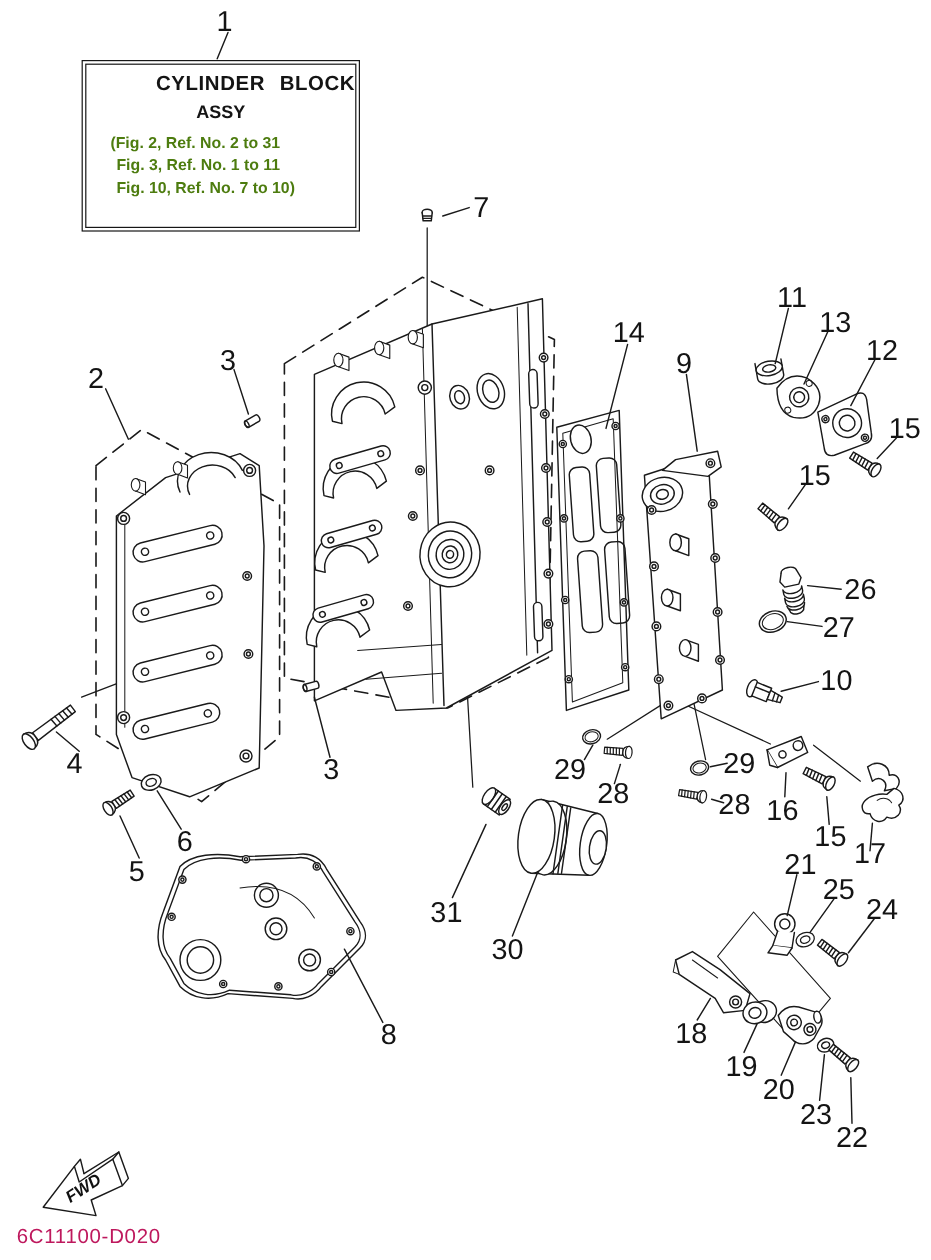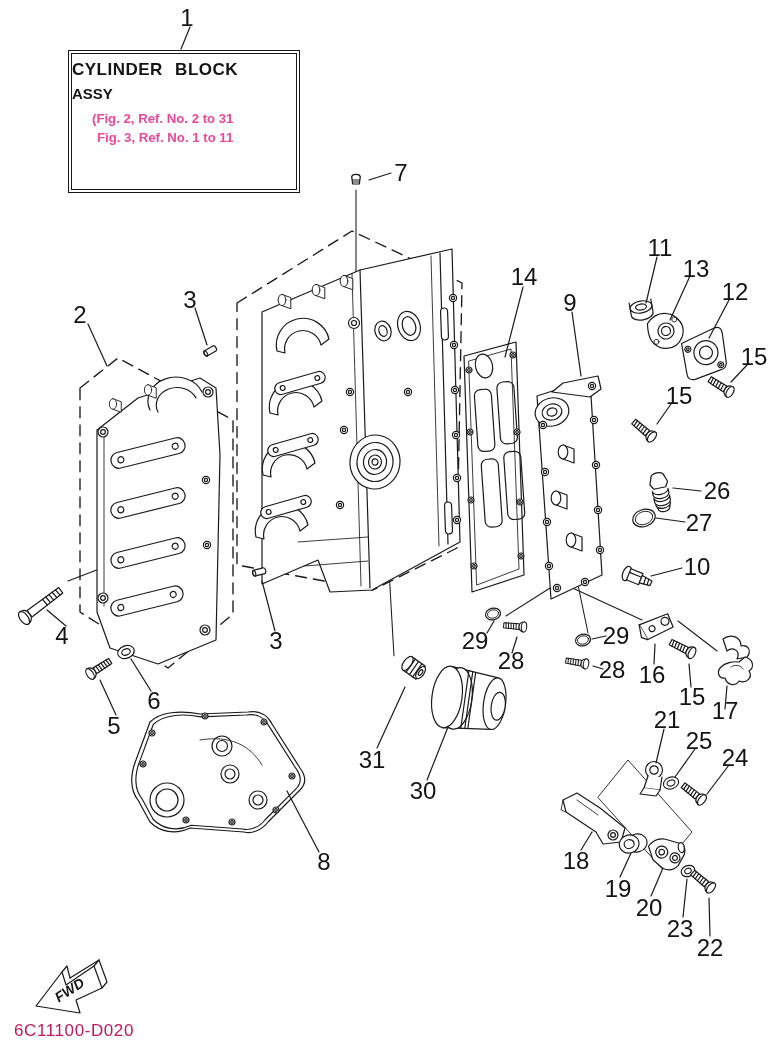--- a/index.html
+++ b/index.html
@@ -13,25 +13,25 @@
   svg .ld{stroke-width:1.05;}
   svg .thin{stroke-width:0.85;}
   svg .th{stroke-width:0.9;}
   svg text{stroke:none;}
   .co{font:400 24px "Liberation Sans",sans-serif;fill:#141414;text-anchor:middle;}
   .fwdtxt{font:italic 700 14px "Liberation Sans",sans-serif;fill:#111;text-anchor:middle;}
   .title-box{position:absolute;left:68px;top:50px;width:232px;height:143px;
      border:1.6px solid #161616;padding:2px;box-sizing:border-box;}
   .title-box-inner{border:1.2px solid #161616;width:100%;height:100%;box-sizing:border-box;
      padding-top:6px;}
-  .tb-line1{font-size:17px;font-weight:700;text-align:left;letter-spacing:0.5px;
+  .tb-line1{font-size:17px;font-weight:700;text-align:right;letter-spacing:0.5px;
      word-spacing:7px;color:#141414;}
-  .tb-line2{font-size:15px;font-weight:700;margin-top:5px;color:#141414;}
+  .tb-line2{font-size:15px;font-weight:700;text-align:center;margin-top:5px;color:#141414;}
   .tb-refs{margin-top:7px;padding-left:20px;font-size:13.2px;font-weight:700;
-     line-height:19px;color:#ec4899;}
+     line-height:19px;color:#4d7c0f;}
   .tb-refs div:nth-child(2),.tb-refs div:nth-child(3),.tb-refs div:nth-child(4){padding-left:5px;}
   .code{position:absolute;left:14px;top:1021px;font-size:17px;font-weight:400;
      letter-spacing:0.6px;color:#be185d;}
 </style>
 </head>
 <body>
 
 <div class="page">
 
 <svg width="776" height="1050" viewBox="0 0 776 1050">
@@ -491,19 +491,20 @@
   </g>
 </svg>
 
 <div class="title-box">
   <div class="title-box-inner">
     <div class="tb-line1">CYLINDER BLOCK</div>
     <div class="tb-line2">ASSY</div>
     <div class="tb-refs">
       <div>(Fig. 2, Ref. No. 2 to 31</div>
       <div>Fig. 3, Ref. No. 1 to 11</div>
+      <div>Fig. 10, Ref. No. 7 to 10)</div>
     </div>
   </div>
 </div>
 
 <div class="code">6C11100-D020</div>
 
 </div>
 
 </body></html>

